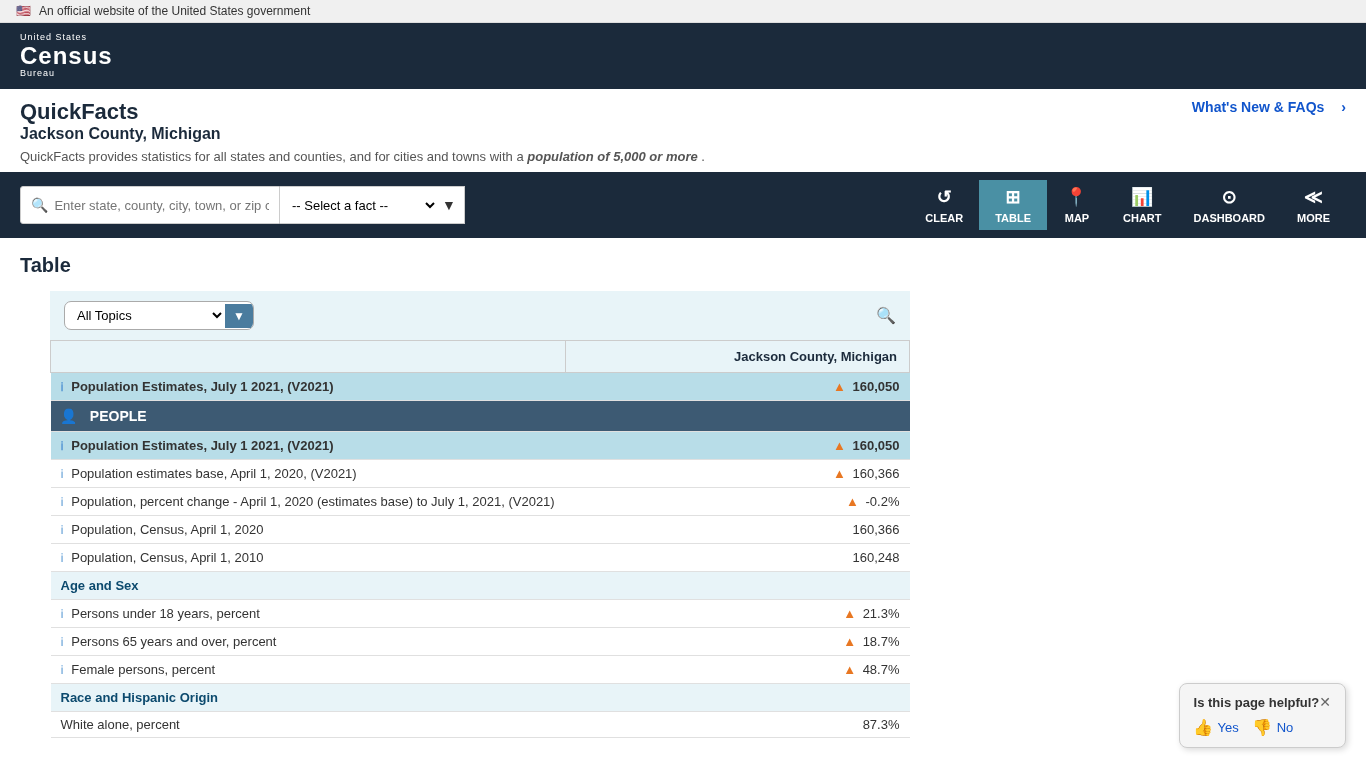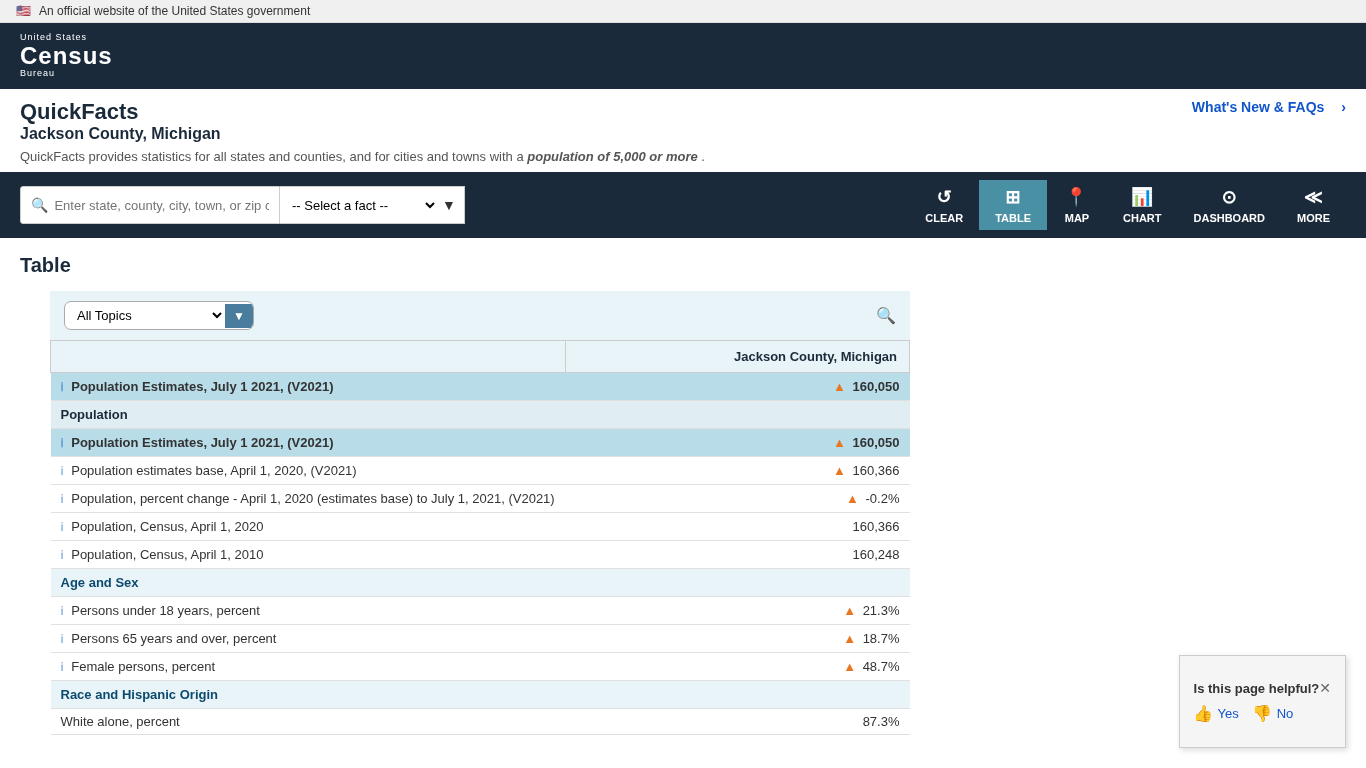--- a/index.html
+++ b/index.html
@@ -271,22 +271,22 @@
       color: #333;
     }
 
     
     .helpful-widget {
       position: fixed;
       bottom: 20px;
       right: 20px;
       background: #f5f5f5;
       border: 1px solid #ccc;
-      border-radius: 0;
-      padding: 24px 14px;
+      border-radius: 8px;
+      padding: 10px 14px;
       font-size: 13px;
       box-shadow: 2px 2px 6px rgba(0,0,0,0.15);
       z-index: 100;
     }
     .helpful-widget .widget-header {
       display: flex;
       justify-content: space-between;
       align-items: center;
       margin-bottom: 8px;
     }
@@ -408,22 +408,25 @@
       <tr class="row-highlight">
       <td class="col-label">
         <span class="info-icon">ℹ</span>
         Population Estimates, July 1 2021, (V2021)
       </td>
       <td class="value-cell col-value">
         <span class="triangle-icon">▲</span>
         160,050
       </td>
           </tr>
-          <tr class="row-subsection">
-      <td colspan="2"><strong>Population</strong></td>
+          <tr class="row-section-header">
+      <td colspan="2">
+        <span style="margin-right:8px;">👤</span>
+        <strong>PEOPLE</strong>
+      </td>
           </tr>
           <tr class="row-highlight">
       <td class="col-label">
         <span class="info-icon">ℹ</span>
         Population Estimates, July 1 2021, (V2021)
       </td>
       <td class="value-cell col-value">
         <span class="triangle-icon">▲</span>
         160,050
       </td>

